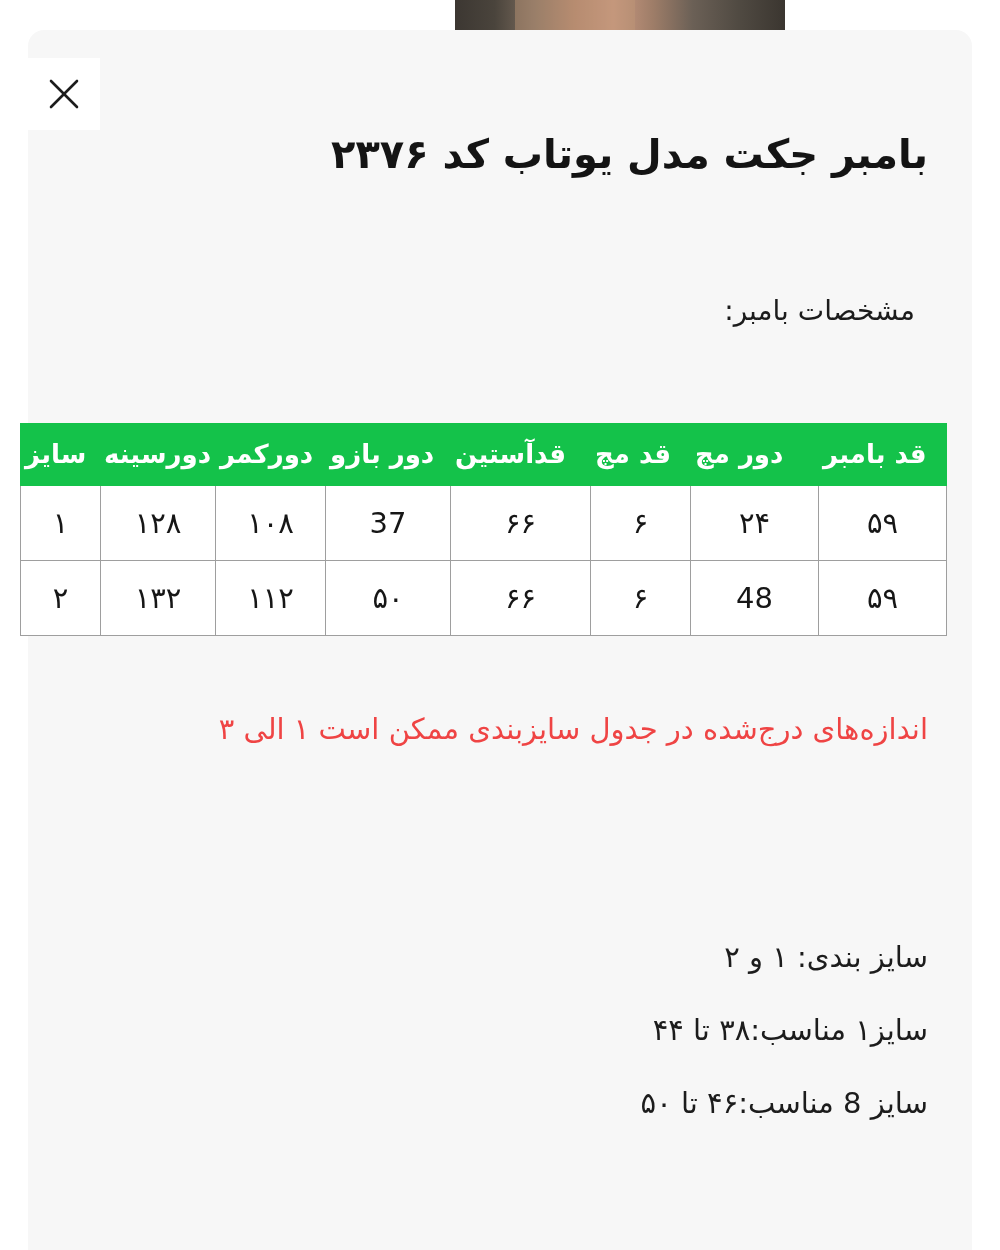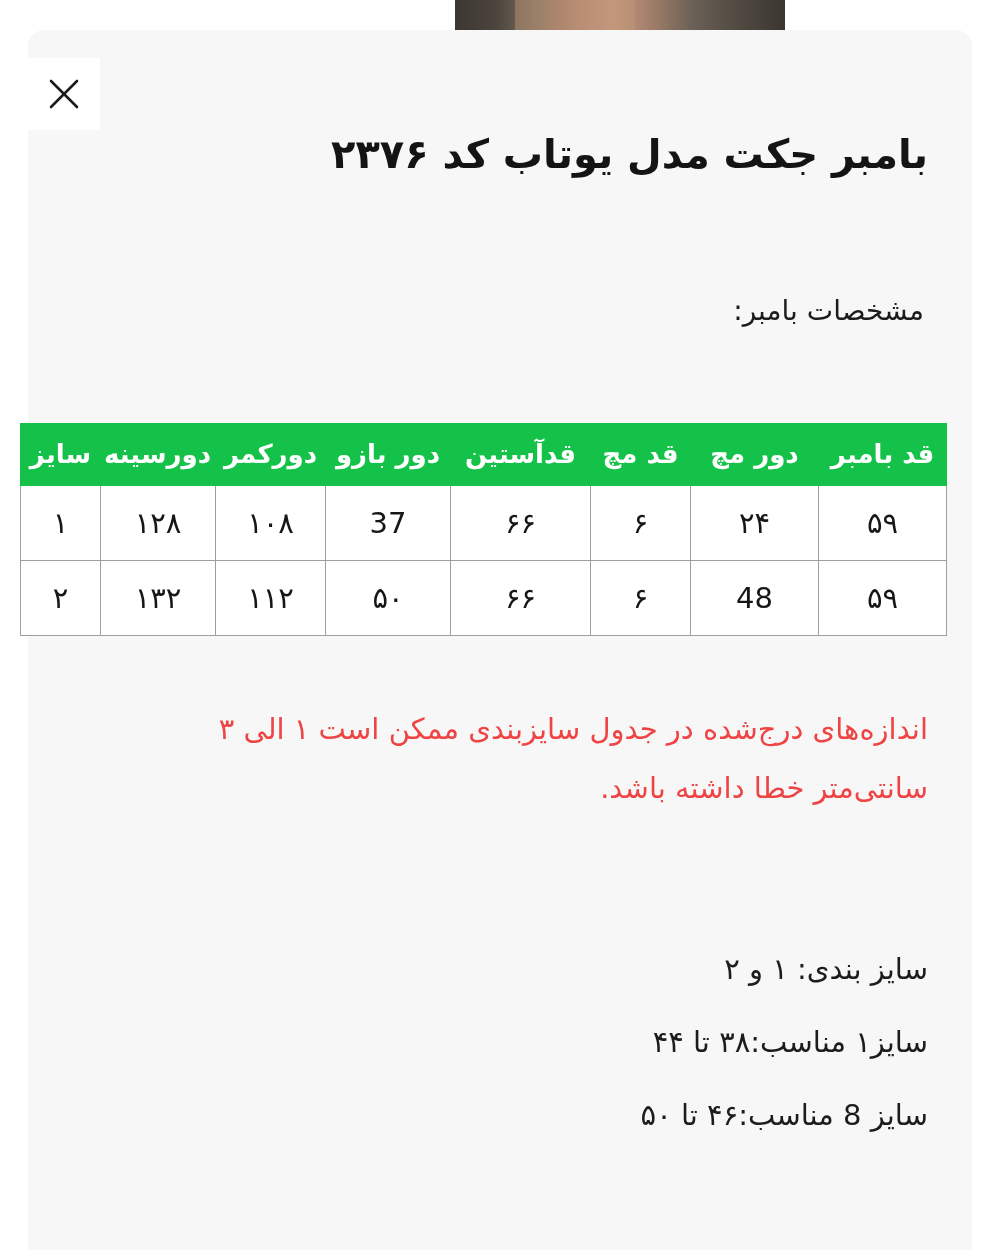--- a/index.html
+++ b/index.html
@@ -85,21 +85,21 @@
     font-size: 40px;
     font-weight: bold;
     color: #141414;
     line-height: 1.4;
     direction: rtl;
   }
 
   .subtitle {
     position: absolute;
     top: 264px;
-    right: 48px;
+    right: 57px;
     width: 830px;
     text-align: right;
     font-size: 28px;
     color: #1c1c1c;
     direction: rtl;
   }
 
   
   .table-wrap {
     position: absolute;
@@ -112,21 +112,21 @@
     width: 887px;
     direction: rtl;
     table-layout: fixed;
   }
   table.size-table th {
     background: #14c24a;
     color: #ffffff;
     font-size: 26px;
     font-weight: bold;
     padding: 14px 4px;
-    text-align: center;
+    text-align: left;
     border: 1px solid #14c24a;
     white-space: nowrap;
     line-height: 1.25;
   }
   table.size-table td {
     background: #ffffff;
     color: #161616;
     font-size: 29px;
     text-align: center;
     padding: 20px 4px;
@@ -156,21 +156,21 @@
 
   .sizing-block {
     position: absolute;
     top: 908px;
     right: 44px;
     width: 876px;
     text-align: right;
     direction: rtl;
   }
   .sizing-block p {
-    margin: 12px 0 34px 0;
+    margin: 0 0 34px 0;
     font-size: 29px;
     color: #1c1c1c;
     line-height: 1.35;
   }
 </style>
 </head>
 <body>
 
 <div id="page">
 
@@ -235,21 +235,20 @@
             <td>۱۱۲</td>
             <td>۱۳۲</td>
             <td>۲</td>
           </tr>
         </tbody>
       </table>
     </div>
 
     <div class="note">
       <div>اندازه‌های درج‌شده در جدول سایزبندی ممکن است ۱ الی ۳</div>
-      <div>سانتی‌متر خطا داشته باشد.</div>
     </div>
 
     <div class="sizing-block">
       <p>سایز بندی: ۱ و ۲</p>
       <p>سایز۱ مناسب:۳۸ تا ۴۴</p>
       <p>سایز 8 مناسب:۴۶ تا ۵۰</p>
     </div>
 
   </div>
 </div>

